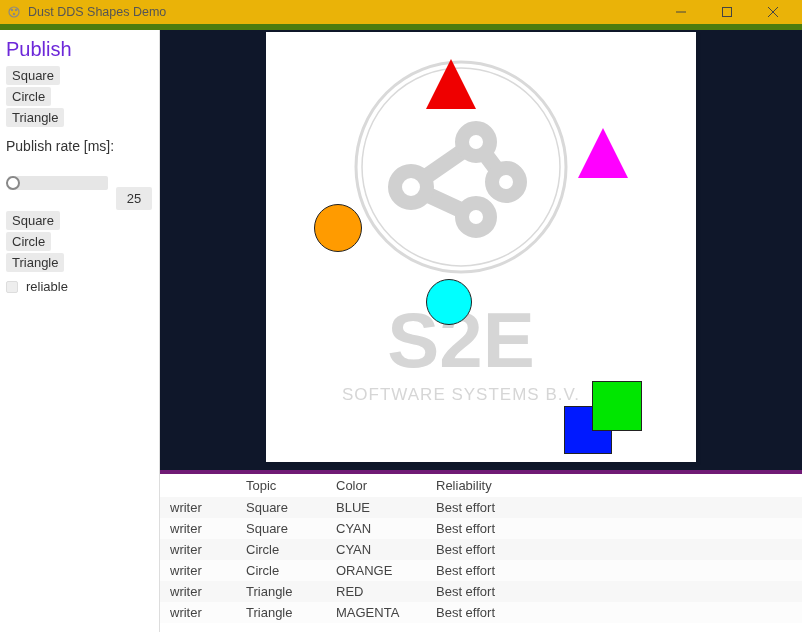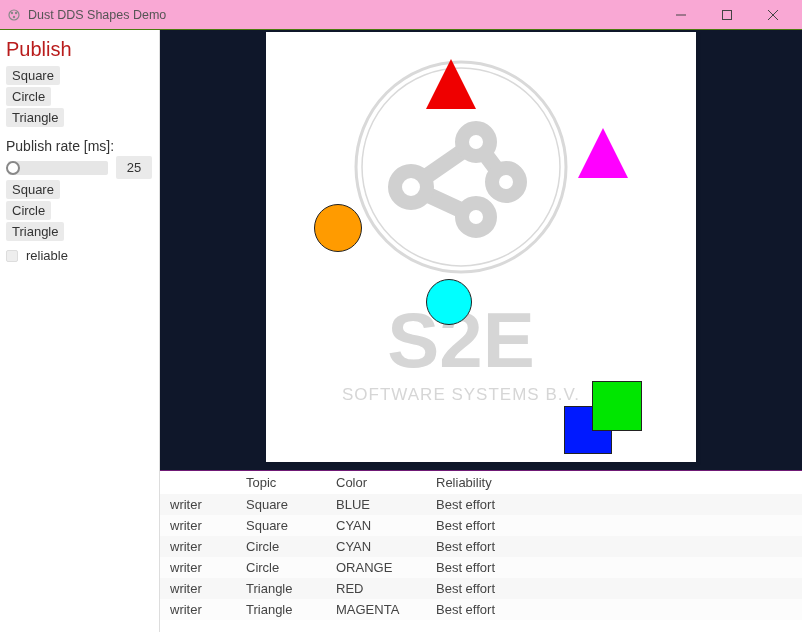--- a/index.html
+++ b/index.html
@@ -10,22 +10,22 @@
     font-size: 13px;
     color: #333;
     background: #fff;
     overflow: hidden;
   }
   .titlebar {
     height: 30px;
     display: flex;
     align-items: center;
     padding: 0 6px;
-    background: #f9a8d4;
-    border-bottom: 1px solid #4d7c0f;
+    background: #eab308;
+    border-bottom: 6px solid #4d7c0f;
   }
   .titlebar .app-icon {
     width: 16px; height: 16px;
     margin-right: 6px;
     display: flex; align-items: center; justify-content: center;
   }
   .titlebar .title {
     color: #555;
     font-size: 12.5px;
   }
@@ -42,21 +42,21 @@
     height: calc(100% - 30px);
   }
   .sidebar {
     width: 160px;
     border-right: 1px solid #ddd;
     padding: 4px 6px;
   }
   .sidebar h2 {
     font-size: 20px;
     font-weight: 400;
-    color: #b91c1c;
+    color: #6d28d9;
     margin: 4px 0 4px 0;
   }
   .shape-btn {
     display: inline-block;
     background: #eaeaea;
     padding: 2px 6px;
     margin: 1px 0;
     border-radius: 2px;
     cursor: pointer;
     font-size: 13px;
@@ -98,20 +98,21 @@
   }
   .rate-val {
     width: 36px;
     background: #eaeaea;
     text-align: center;
     padding: 4px 2px;
     border-radius: 2px;
     border: none;
     font-size: 13px;
     color: #333;
+    margin-top: 31px;
   }
   .checkbox-row {
     display: flex;
     align-items: center;
     gap: 8px;
     margin-top: 6px;
   }
   .fake-checkbox {
     width: 12px; height: 12px;
     background: #eee;
@@ -142,21 +143,21 @@
     position: absolute;
     inset: 0;
     pointer-events: none;
   }
   .shape {
     position: absolute;
   }
   .table-wrap {
     height: 162px;
     overflow: hidden;
-    border-top: 1px solid #701a75;
+    border-top: 4px solid #701a75;
   }
   table {
     width: 100%;
     border-collapse: collapse;
     font-size: 13px;
   }
   th {
     text-align: left;
     font-weight: 400;
     color: #444;

